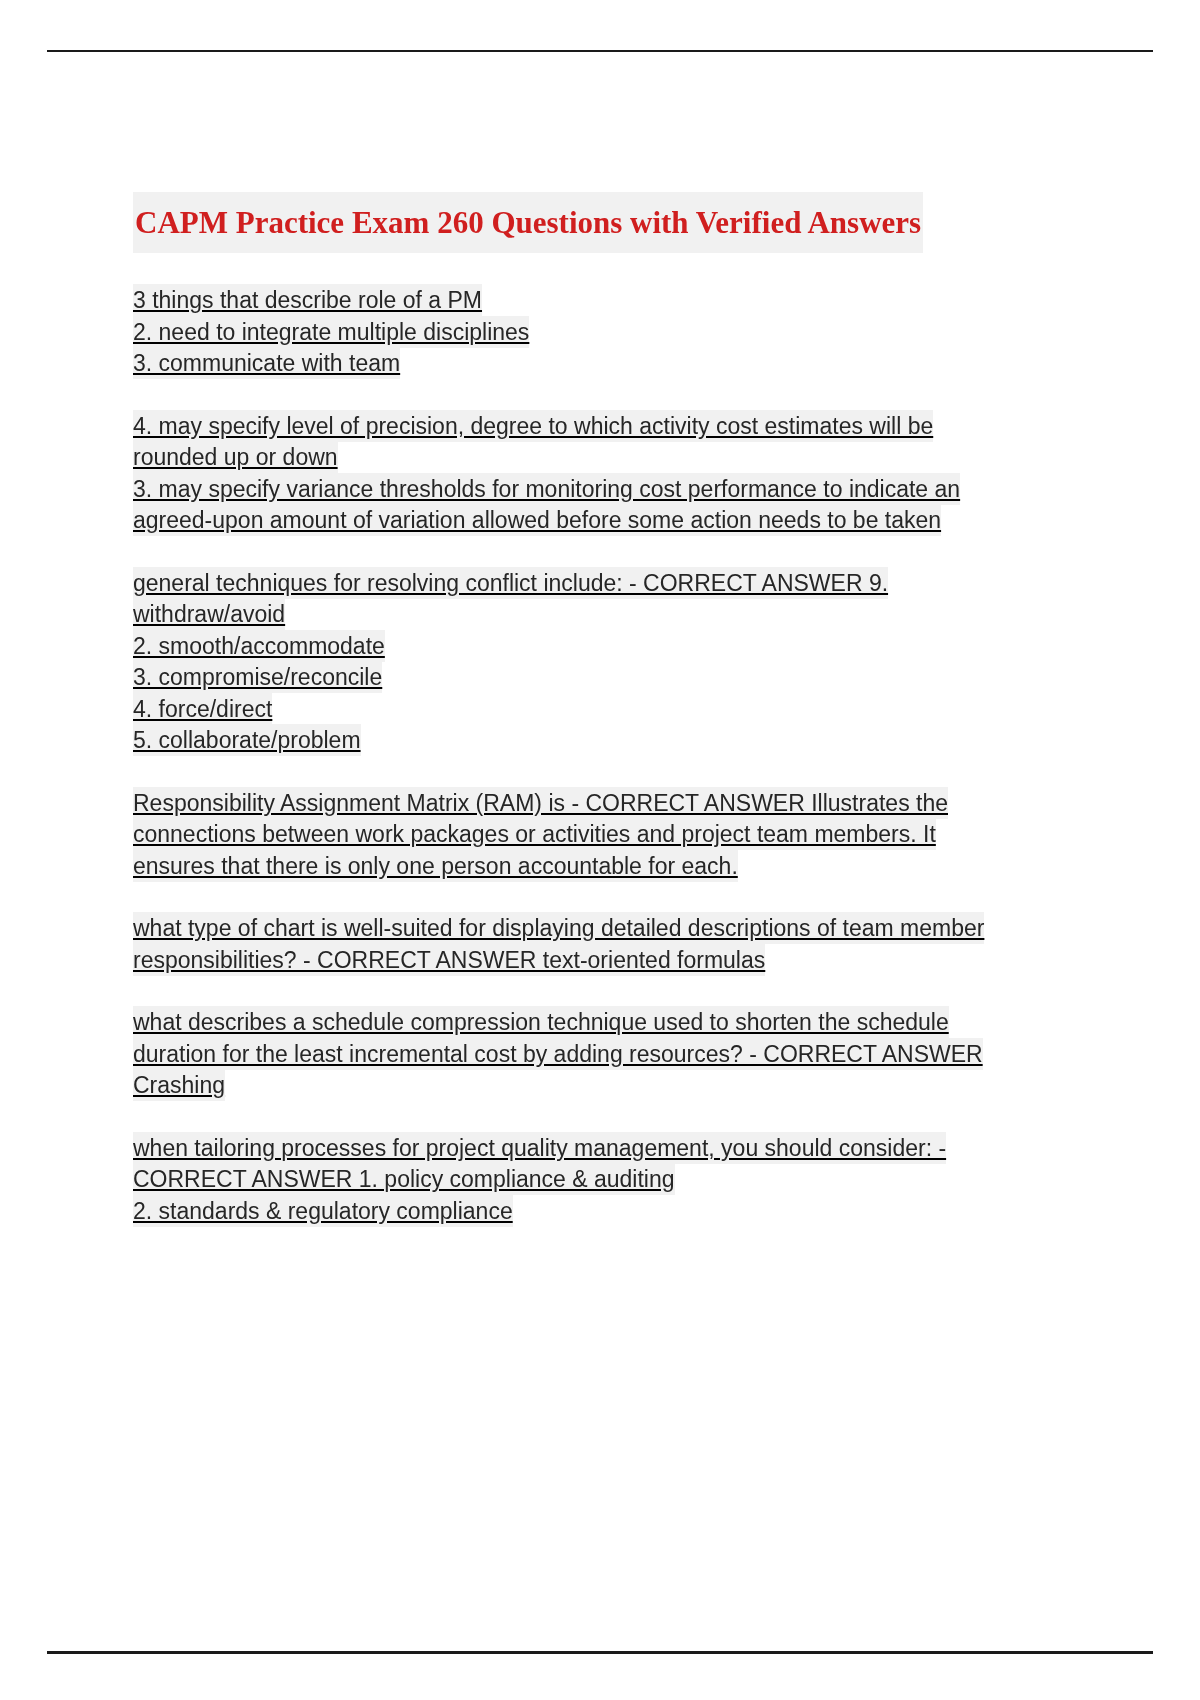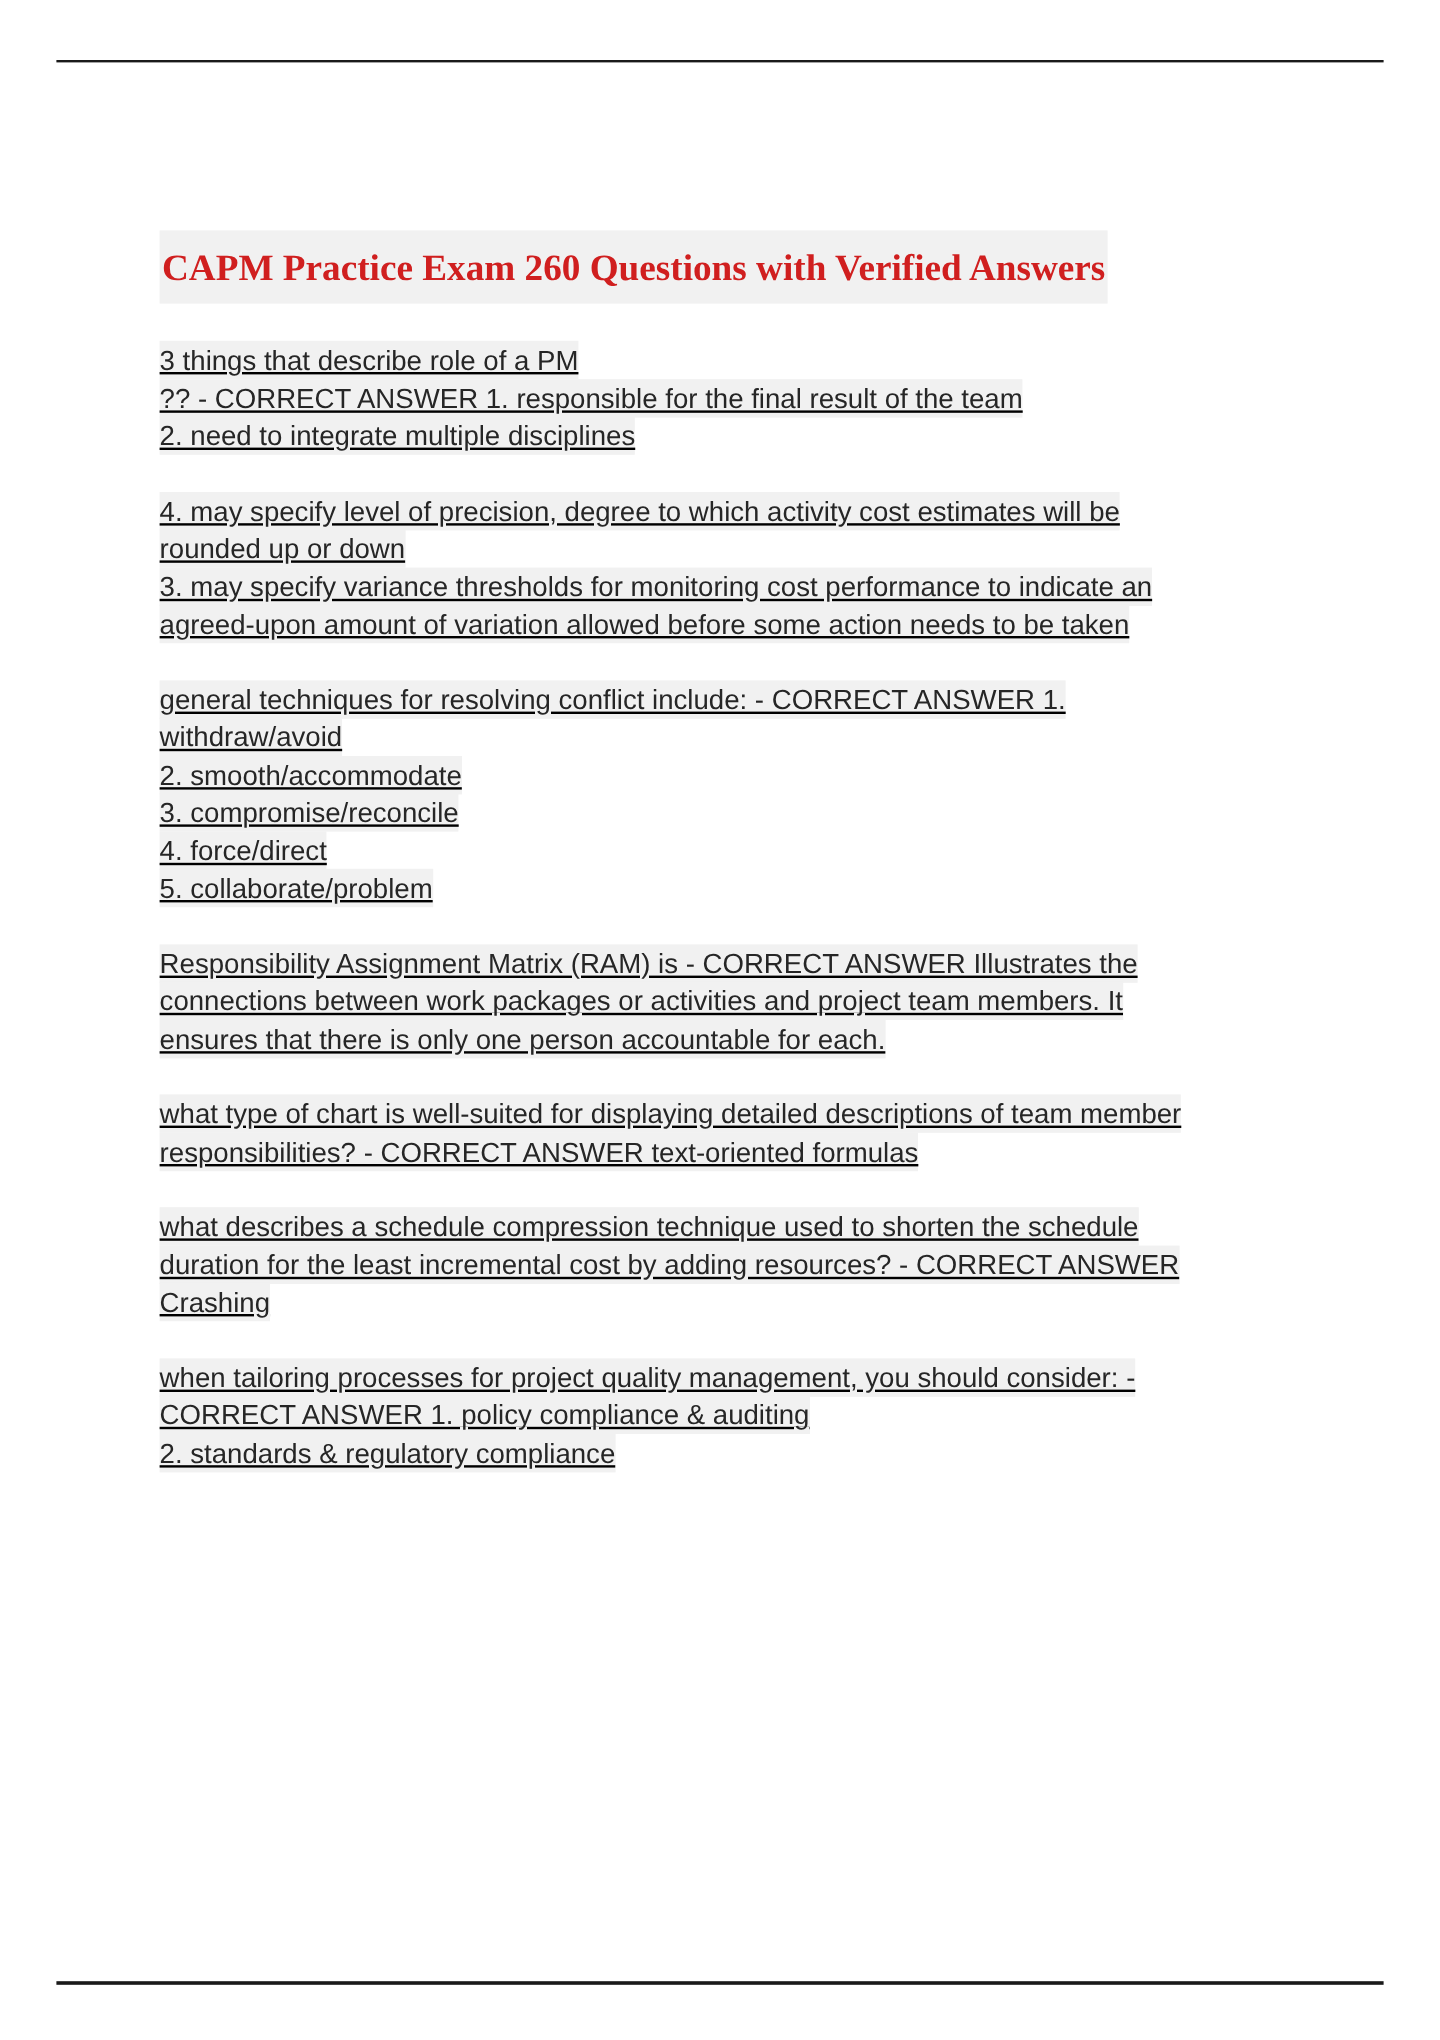--- a/index.html
+++ b/index.html
@@ -42,31 +42,31 @@
 <div class="page">
 
   <div class="rule top"></div>
 
   <div class="content">
 
     <h1 class="doc-title"><span class="hl">CAPM Practice Exam 260 Questions with Verified Answers</span></h1>
 
     <div class="qa-block">
       <div class="line"><span class="hl">3 things that describe role of a PM</span></div>
-      <div class="line"><span class="hl">?? - CORRECT ANSWER 1. responsible for the final result of the team</span></div>
       <div class="line"><span class="hl">2. need to integrate multiple disciplines</span></div>
+      <div class="line"><span class="hl">3. communicate with team</span></div>
     </div>
 
     <div class="qa-block">
       <div class="line"><span class="hl">4. may specify level of precision, degree to which activity cost estimates will be rounded up or down</span></div>
       <div class="line"><span class="hl">3. may specify variance thresholds for monitoring cost performance to indicate an agreed-upon amount of variation allowed before some action needs to be taken</span></div>
     </div>
 
     <div class="qa-block">
-      <div class="line"><span class="hl">general techniques for resolving conflict include: - CORRECT ANSWER 1. withdraw/avoid</span></div>
+      <div class="line"><span class="hl">general techniques for resolving conflict include: - CORRECT ANSWER 9. withdraw/avoid</span></div>
       <div class="line"><span class="hl">2. smooth/accommodate</span></div>
       <div class="line"><span class="hl">3. compromise/reconcile</span></div>
       <div class="line"><span class="hl">4. force/direct</span></div>
       <div class="line"><span class="hl">5. collaborate/problem</span></div>
     </div>
 
     <div class="qa-block">
       <div class="line"><span class="hl">Responsibility Assignment Matrix (RAM) is - CORRECT ANSWER Illustrates the connections between work packages or activities and project team members. It ensures that there is only one person accountable for each.</span></div>
     </div>
 

